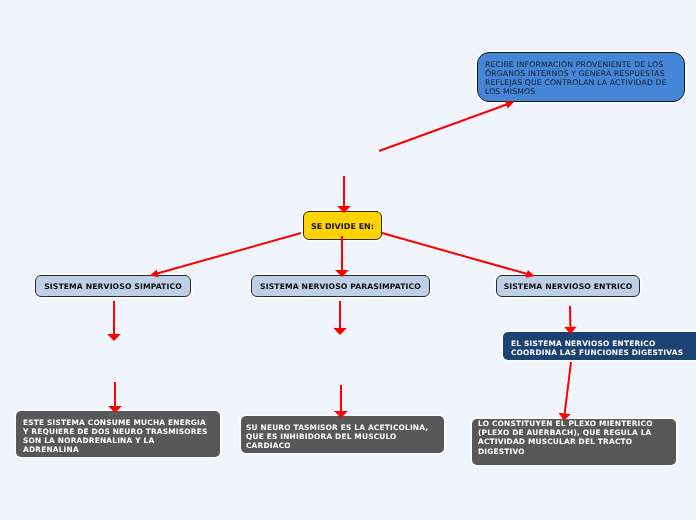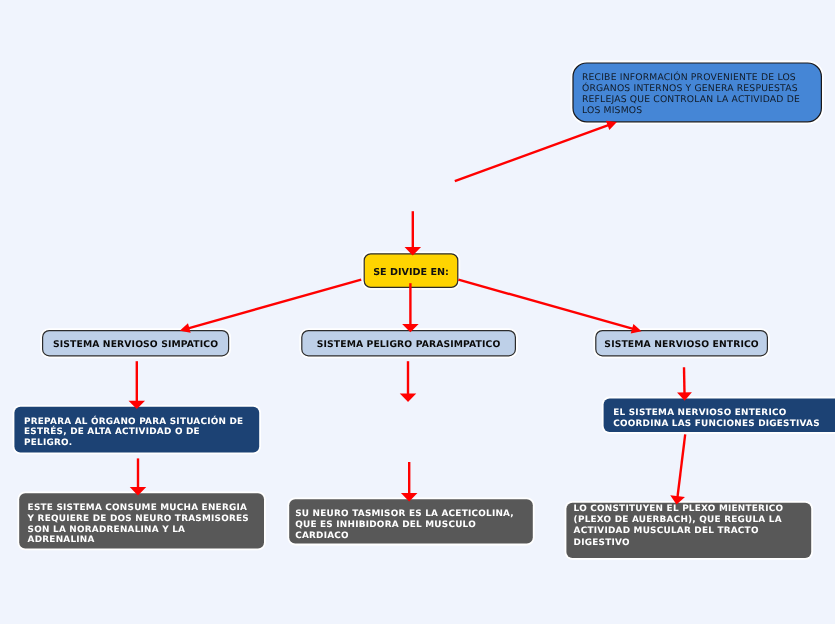--- a/index.html
+++ b/index.html
@@ -70,30 +70,27 @@
 
   <div class="node n-yellow" id="node-divider" style="left:303px;top:211px;width:79px;height:29px;">
     <span class="txt">SE DIVIDE EN:</span>
   </div>
 
   <div class="node n-lblue" style="left:35px;top:275px;width:156px;height:22px;">
     <span class="txt">SISTEMA NERVIOSO SIMPATICO</span>
   </div>
 
   <div class="node n-lblue" style="left:251px;top:275px;width:179px;height:22px;">
-    <span class="txt">SISTEMA PELIGRO PARASIMPATICO</span>
+    <span class="txt">SISTEMA NERVIOSO PARASIMPATICO</span>
   </div>
 
   <div class="node n-lblue" style="left:496px;top:275px;width:144px;height:22px;">
     <span class="txt">SISTEMA NERVIOSO ENTRICO</span>
   </div>
 
-  <div class="node n-dblue para" style="left:12px;top:339px;width:204px;height:38px;padding:7px 0 0 8px;">
-    <span class="txt">PREPARA AL ÓRGANO PARA SITUACIÓN DE<br>ESTRÉS, DE ALTA ACTIVIDAD O DE<br>PELIGRO.</span>
-  </div>
 
   <div class="node n-gray para" style="left:16px;top:411px;width:204px;height:46px;padding:6.5px 0 0 7px;">
     <span class="txt">ESTE SISTEMA CONSUME MUCHA ENERGIA<br>Y REQUIERE DE DOS NEURO TRASMISORES<br>SON LA NORADRENALINA Y LA<br>ADRENALINA</span>
   </div>
 
 
   <div class="node n-gray para" style="left:241px;top:416px;width:203px;height:37px;padding:6.5px 0 0 5px;">
     <span class="txt">SU NEURO TASMISOR ES LA ACETICOLINA,<br>QUE ES INHIBIDORA DEL MUSCULO<br>CARDIACO</span>
   </div>
 

